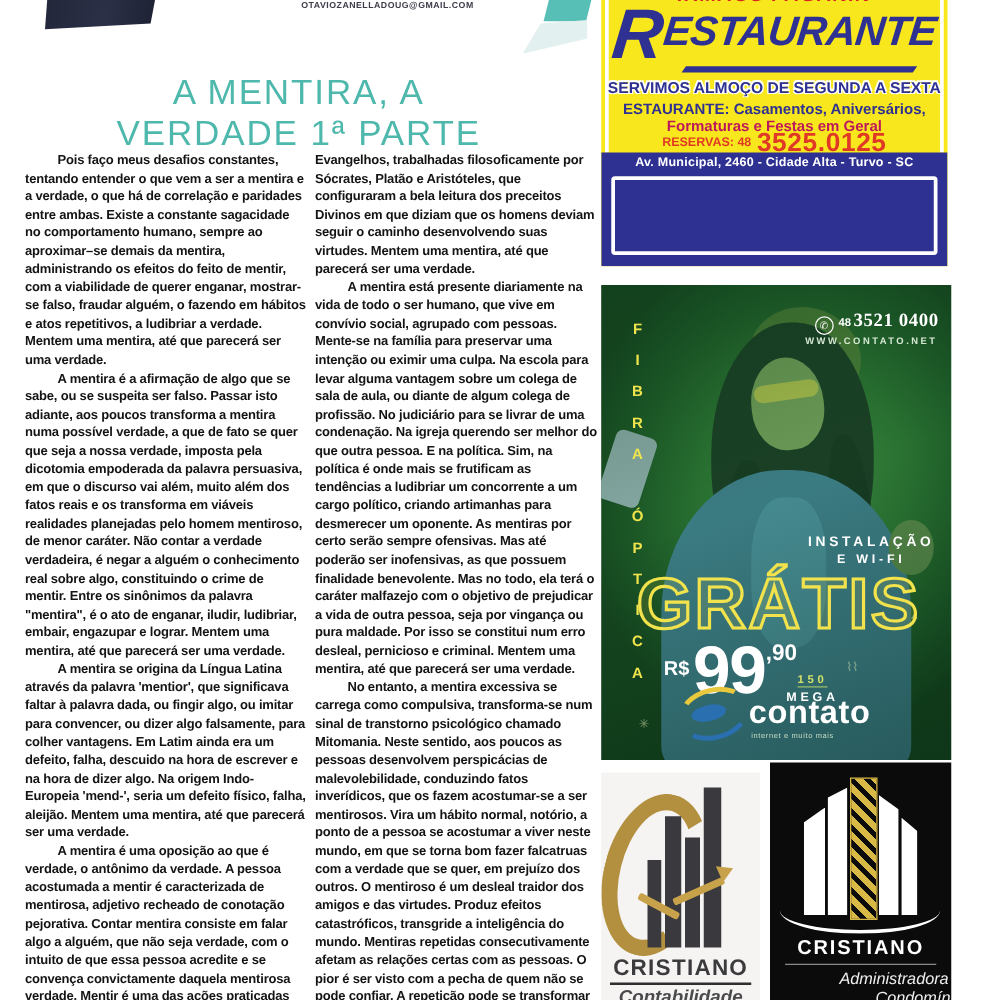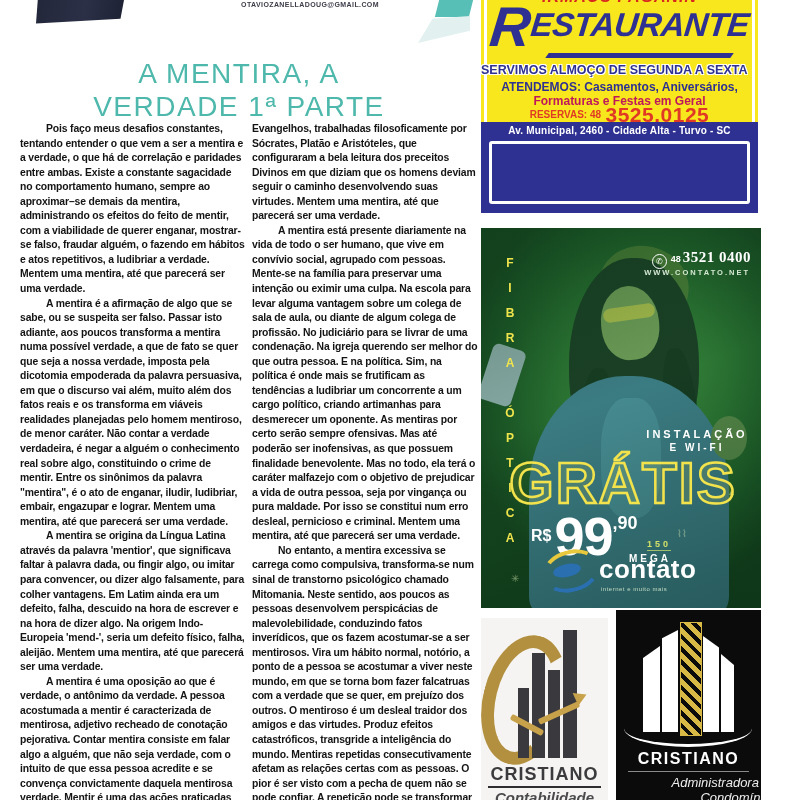--- a/index.html
+++ b/index.html
@@ -32,21 +32,21 @@
   .rest-side{position:absolute;top:0;width:3px;height:122px;background:#ffffff;}
   #rest-side-l{left:3px;} #rest-side-r{right:3px;}
   #rest-top-text{position:absolute;top:-11px;left:0;width:100%;text-align:center;
     color:#d8281e;font-weight:800;font-style:italic;font-size:16px;line-height:16px;letter-spacing:1px;}
   #rest-name{position:absolute;top:2px;left:0;width:100%;text-align:center;color:#2e3192;
     font-style:italic;font-weight:800;transform:skewX(-6deg);}
   #rest-name .big-r{font-size:56px;line-height:50px;vertical-align:-10px;}
   #rest-name .rest-rest{font-size:33px;letter-spacing:-.5px;}
   #rest-underline{position:absolute;top:53px;left:66px;right:26px;height:5px;background:#2e3192;
     transform:skewX(-35deg);}
-  #rest-line1{position:absolute;top:63px;left:0;width:100%;color:#2e3192;
+  #rest-line1{position:absolute;top:63px;left:0;width:100%;text-align:center;color:#2e3192;
     font-weight:800;font-size:12.5px;
     text-shadow:-1px -1px 0 #fff,1px -1px 0 #fff,-1px 1px 0 #fff,1px 1px 0 #fff;}
   #rest-line2{position:absolute;top:80px;left:0;width:100%;text-align:center;color:#2e3192;
     font-weight:700;font-size:12px;}
   #rest-line3{position:absolute;top:94px;left:0;width:100%;text-align:center;color:#be185d;
     font-weight:700;font-size:12px;}
   #rest-reservas{position:absolute;top:103px;left:0;width:100%;text-align:center;color:#e03a26;}
   #rest-reservas .rsv-label{font-size:10px;font-weight:700;vertical-align:4px;}
   #rest-reservas .rsv-phone{font-size:21px;font-weight:800;letter-spacing:.5px;}
   #rest-blue{position:absolute;top:122px;left:0;width:100%;height:91px;background:#2e3192;}
@@ -82,21 +82,21 @@
   #ct-install{position:absolute;left:150px;top:200px;width:132px;text-align:center;color:#fff;}
   #ct-install .l1{font-size:11px;font-weight:700;letter-spacing:3px;}
   #ct-install .l2{font-size:10px;font-weight:700;letter-spacing:3px;margin-top:2px;}
   #ct-gratis{position:absolute;left:14px;top:222px;width:256px;text-align:center;
     font-size:57px;font-weight:800;letter-spacing:2px;
     color:rgba(242,226,76,.12);-webkit-text-stroke:2.5px #f2e24c;}
   #ct-price{position:absolute;left:50px;top:277px;white-space:nowrap;color:#fff;}
   #ct-price .cur{font-size:16px;font-weight:800;vertical-align:14px;margin-right:3px;}
   #ct-price .int{font-size:54px;font-weight:800;letter-spacing:-1px;}
   #ct-price .cents{font-size:18px;font-weight:800;vertical-align:26px;}
-  #ct-speed{position:absolute;left:148px;top:305px;text-align:right;}
+  #ct-speed{position:absolute;left:148px;top:305px;text-align:center;}
   #ct-speed .spd{font-size:9px;font-weight:700;letter-spacing:3px;color:#d3e069;border-bottom:1px solid #9fbf6a;padding-bottom:1px;}
   #ct-speed .unit{display:block;font-size:10px;font-weight:700;letter-spacing:3px;color:#fff;margin-top:2px;}
   #ct-brand{position:absolute;left:62px;top:318px;width:170px;height:60px;}
   #ct-swoosh-y{position:absolute;left:0;top:4px;width:48px;height:30px;border:4px solid transparent;
     border-top-color:#e8c93d;border-radius:50%;transform:rotate(-14deg);}
   #ct-swoosh-b{position:absolute;left:0;top:8px;width:48px;height:30px;border:4px solid transparent;
     border-bottom-color:#2a6fb0;border-radius:50%;transform:rotate(-14deg);}
   #ct-swoosh-dot{position:absolute;left:10px;top:18px;width:28px;height:13px;background:#2a6fb0;
     border-radius:50%;transform:rotate(-12deg);}
   #ct-brand-name{position:absolute;left:56px;top:8px;font-size:26px;font-weight:700;color:#fff;letter-spacing:.5px;}
@@ -163,21 +163,21 @@
       <p class="indent"><span>No entanto, a mentira excessiva se carrega como compulsiva, transforma-se num sinal de transtorno psicológico chamado Mitomania. Neste sentido, aos poucos as pessoas desenvolvem perspicácias de malevolebilidade, conduzindo fatos inverídicos, que os fazem acostumar-se a ser mentirosos. Vira um hábito normal, notório, a ponto de a pessoa se acostumar a viver neste mundo, em que se torna bom fazer falcatruas com a verdade que se quer, em prejuízo dos outros. O mentiroso é um desleal traidor dos amigos e das virtudes. Produz efeitos catastróficos, transgride a inteligência do mundo. Mentiras repetidas consecutivamente afetam as relações certas com as pessoas. O pior é ser visto com a pecha de quem não se pode confiar. A repetição pode se transformar em verdade universalizada. Mentem uma mentira, até que parecerá ser uma verdade.</span></p>
     </div>
 
   <div id="ad-restaurante">
     <div id="rest-side-l" class="rest-side"></div>
     <div id="rest-side-r" class="rest-side"></div>
     <div id="rest-top-text">IRMÃOS PAGANIN</div>
     <div id="rest-name"><span class="big-r">R</span><span class="rest-rest">ESTAURANTE</span></div>
     <div id="rest-underline"></div>
     <div id="rest-line1">SERVIMOS ALMOÇO DE SEGUNDA A SEXTA</div>
-    <div id="rest-line2">ATENDEMOS: Casamentos, Aniversários,</div>
+    <div id="rest-line2">ESTAURANTE: Casamentos, Aniversários,</div>
     <div id="rest-line3">Formaturas e Festas em Geral</div>
     <div id="rest-reservas"><span class="rsv-label">RESERVAS: 48</span> <span class="rsv-phone">3525.0125</span></div>
     <div id="rest-blue">
       <div id="rest-address">Av. Municipal, 2460 - Cidade Alta - Turvo - SC</div>
       <div id="rest-frame"></div>
     </div>
   </div>
 
   <div id="ad-contato">
     <div id="ct-hat" class="ct-shape"></div>

